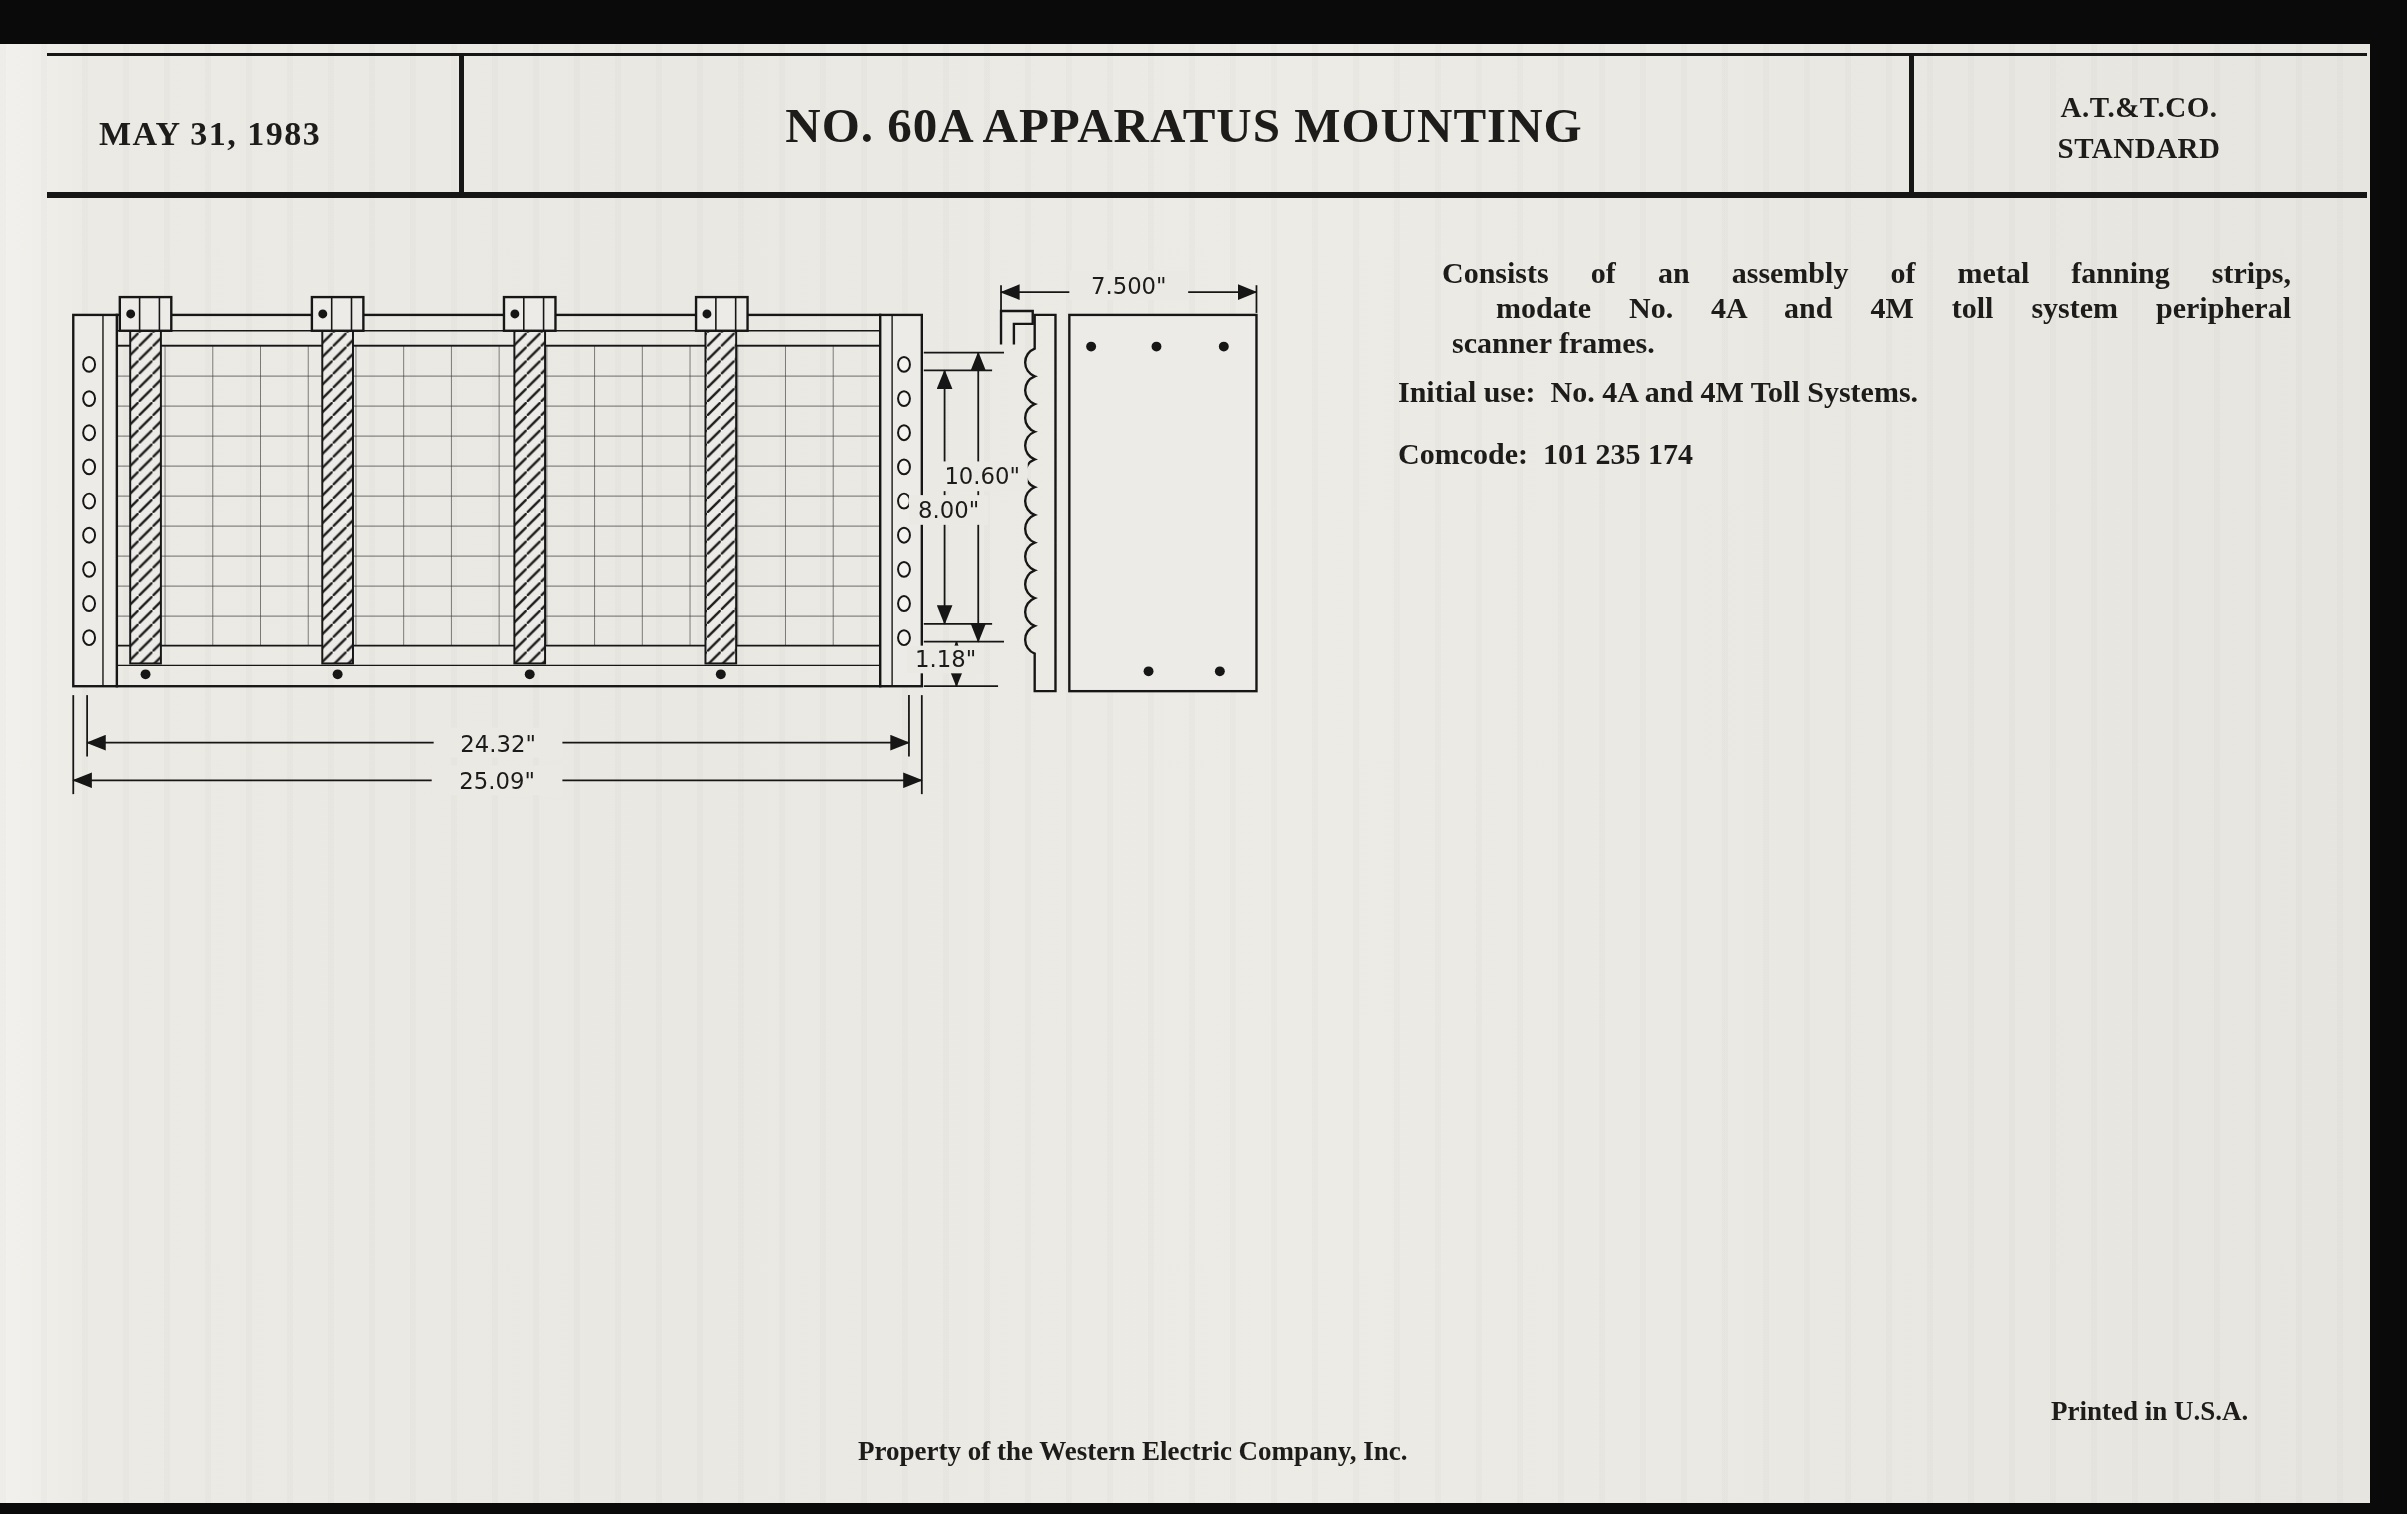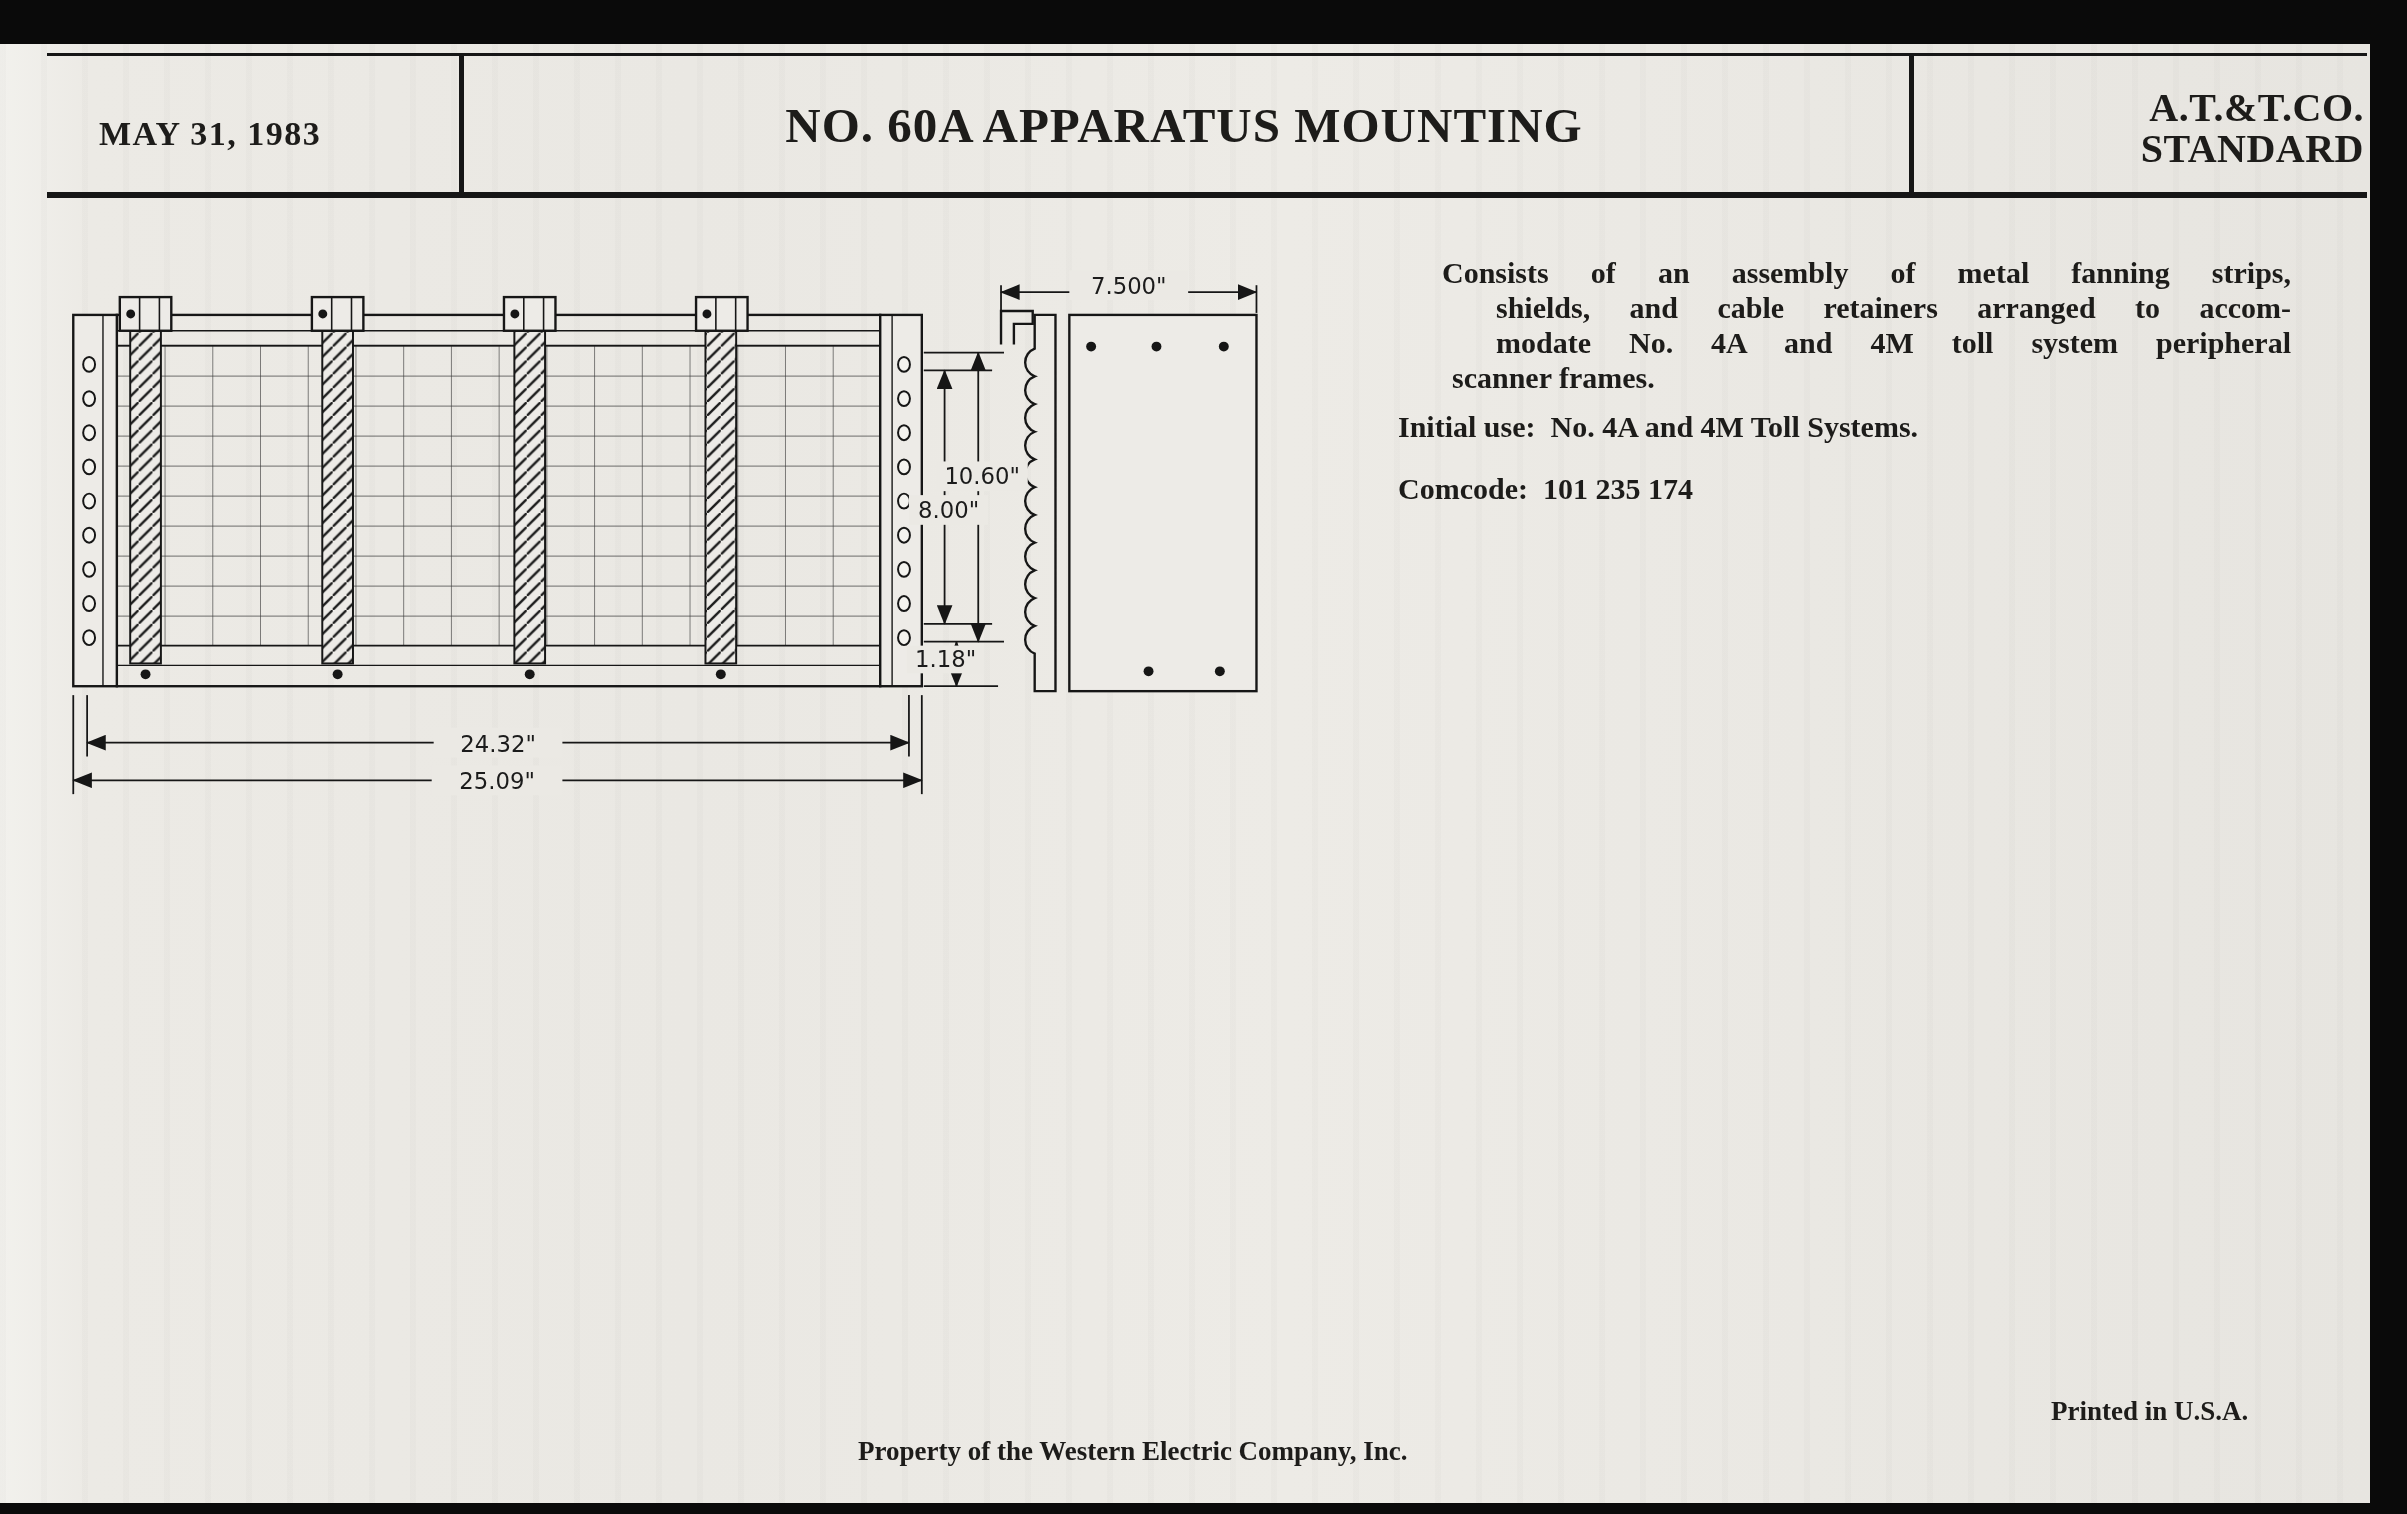--- a/index.html
+++ b/index.html
@@ -15,22 +15,22 @@
     background:linear-gradient(90deg,#f2f1ed 0px,#eceae5 89px,#eae8e3 693px,#edebe6 1287px,#e9e7e2 1980px,#e7e5e0 2370px);}
   .paper::after{content:"";position:absolute;inset:0;
     background:repeating-linear-gradient(90deg,rgba(0,0,0,0.015) 0 6px,transparent 6px 41px);}
 
   .rule-h{position:absolute;background:#161616;}
   .vdiv{position:absolute;background:#161616;}
 
   .date{position:absolute;left:99px;top:115px;font-size:34px;font-weight:700;letter-spacing:1.5px;}
   .title{position:absolute;left:464px;top:97px;width:1440px;text-align:center;
          font-size:49px;font-weight:700;letter-spacing:1px;}
-  .standard{position:absolute;left:1914px;top:87px;width:450px;text-align:right;
-            font-size:40px;font-weight:700;line-height:41px;letter-spacing:0.5px;}
+  .standard{position:absolute;left:1914px;top:87px;width:450px;text-align:center;
+            font-size:29px;font-weight:700;line-height:41px;letter-spacing:0.5px;}
 
   .desc{position:absolute;left:1398px;top:255px;width:893px;font-size:30px;
         font-weight:700;line-height:35px;}
   .desc .jl{text-align:justify;text-align-last:justify;margin-left:44px;}
   .desc .ind{padding-left:54px;}
   .initial{margin-top:14px;white-space:pre-wrap;}
   .comcode{margin-top:27px;white-space:pre-wrap;}
 
   .prop{position:absolute;left:858px;top:1436px;width:752px;text-align:left;
         font-size:27px;font-weight:700;}
@@ -56,21 +56,20 @@
 
 <div class="date">MAY 31, 1983</div>
 <div class="title">NO. 60A APPARATUS MOUNTING</div>
 <div class="standard">
   <div>A.T.&amp;T.CO.</div>
   <div>STANDARD</div>
 </div>
 
 <div class="desc">
   <div class="jl">Consists of an assembly of metal fanning strips,</div>
-  <div class="jl ind">shields, and cable retainers arranged to accom-</div>
   <div class="jl ind">modate No. 4A and 4M toll system peripheral</div>
   <div class="ind">scanner frames.</div>
   <div class="initial">Initial use:  No. 4A and 4M Toll Systems.</div>
   <div class="comcode">Comcode:  101 235 174</div>
 </div>
 
 <svg class="drawing" width="2408" height="1515" viewBox="0 0 2432 1530">
   <defs>
     <marker id="arr" viewBox="0 0 10 8" refX="9.5" refY="4" markerWidth="11" markerHeight="9" orient="auto-start-reverse">
       <path d="M0,0 L10,4 L0,8 z" fill="#161616"></path>

